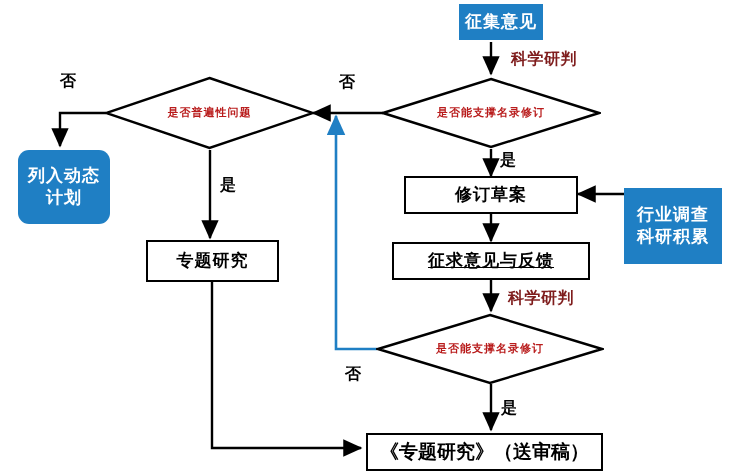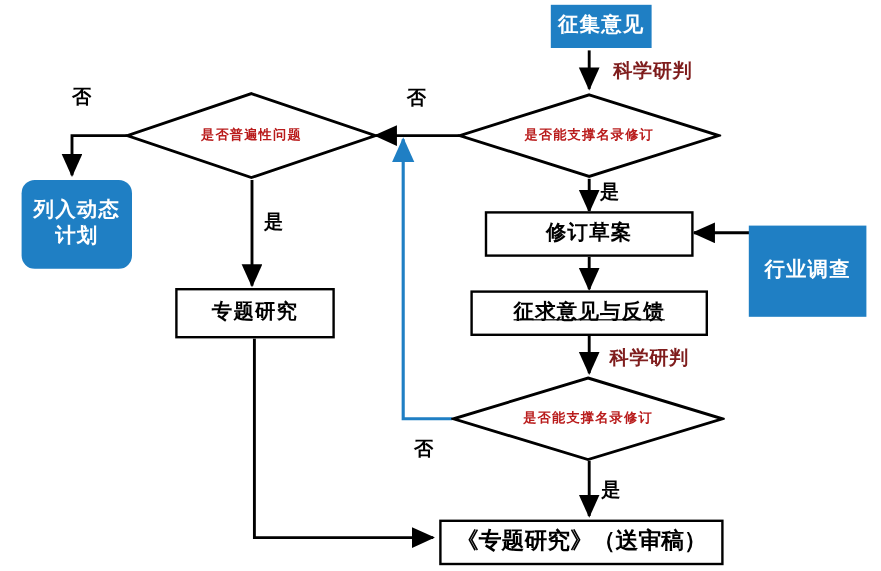--- a/index.html
+++ b/index.html
@@ -170,20 +170,21 @@
   <div class="node box" style="left:404px;top:176px;width:174px;height:38px;">
     <span>修订草案</span>
   </div>
 
   <div class="node box" style="left:146px;top:240px;width:133px;height:42px;">
     <span>专题研究</span>
   </div>
 
   <div class="node bluebox" style="left:624px;top:152px;width:98px;height:76px;margin-top:36px;">
     <span class="ln">行业调查</span>
+    <span class="ln">科研积累</span>
   </div>
 
   <div class="node box" style="left:392px;top:242px;width:198px;height:38px;text-decoration:underline;">
     <span>征求意见与反馈</span>
   </div>
 
   <div class="note-red" style="left:508px;top:288px;">科学研判</div>
 
   <div class="diamond-wrap" style="left:376px;top:313px;width:228px;height:72px;">
     <svg width="228" height="72" viewBox="0 0 228 72">

